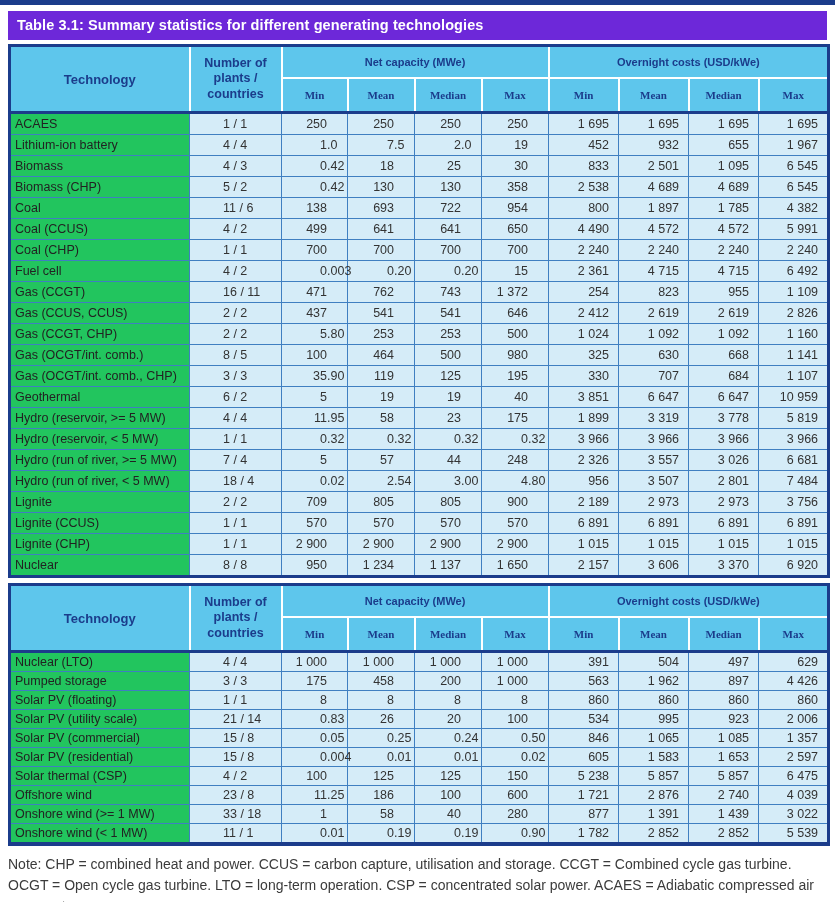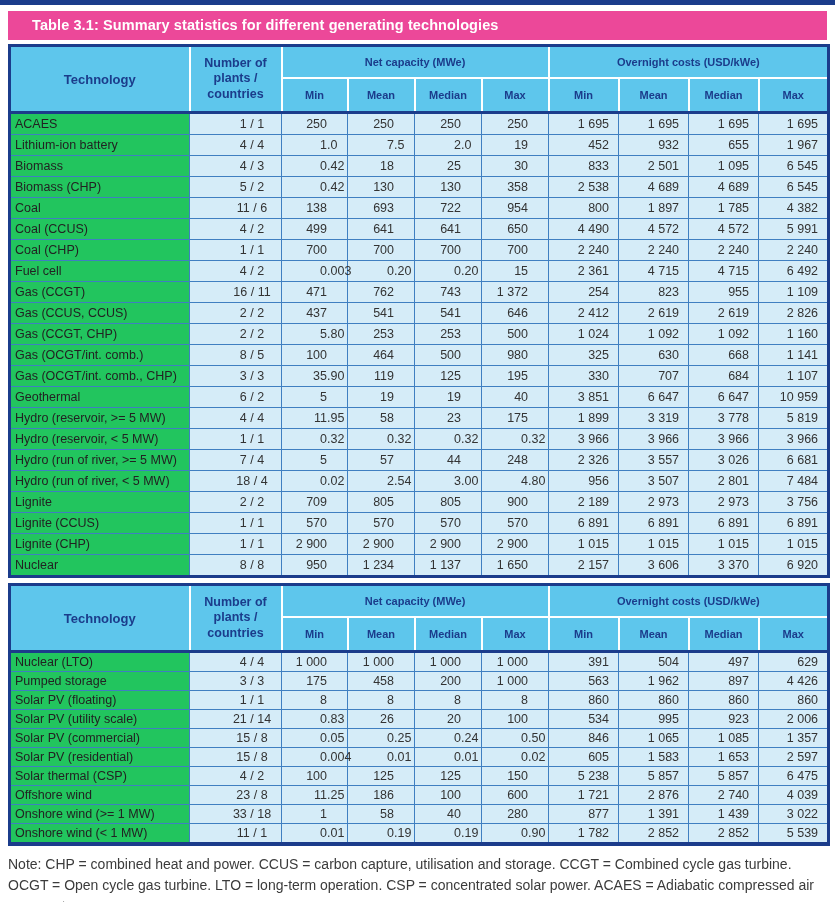--- a/index.html
+++ b/index.html
@@ -4,48 +4,48 @@
 <style>
   html,body{margin:0;padding:0;}
   body{
     width:835px;height:902px;background:#ffffff;
     font-family:"Liberation Sans",sans-serif;
     -webkit-font-smoothing:antialiased;
   }
   .top-strip{height:5px;background:#1b3c8b;}
   .wrap{margin:6px 0 0 8px;width:819px;}
   .title-bar{
-    background:#ec4899;color:#ffffff;font-weight:bold;font-size:14.5px;
-    height:29px;line-height:29px;padding-left:24px;box-sizing:border-box;
+    background:#6d28d9;color:#ffffff;font-weight:bold;font-size:14.5px;
+    height:29px;line-height:29px;padding-left:9px;box-sizing:border-box;
     margin-bottom:4px;letter-spacing:.1px;
   }
   table{
     border-collapse:collapse;table-layout:fixed;width:819px;
     border:3px solid #1b3c8b;
   }
   table.t1{border-bottom-width:3px;}
   table.t2{margin-top:5px;border-bottom-width:4px;}
   thead th{
     background:#5ec6ec;color:#1b3c8b;font-weight:bold;
     border:2px solid #ffffff;padding:0;vertical-align:middle;
     font-size:11px;
   }
   tr.group-row th{height:30px;}
-  tr.stat-row th{height:32px;}
+  tr.stat-row th{height:32px;font-family:Liberation Serif, serif;}
   th.h-plants{font-size:12.5px;line-height:1.25;padding:0 12px;margin-left:44px;}
   th.h-tech{font-size:13px;}
   tbody td{
     border:1px solid #3f7fc1;height:20px;font-size:12.5px;color:#333333;
     background:#d5ecf8;padding:0;vertical-align:middle;overflow:visible;
     white-space:nowrap;
   }
   table.t2 tbody td{height:18px;}
   tbody tr:first-child td{border-top:3px solid #1b3c8b;}
   td.tech{background:#22c55e;text-align:left;padding-left:4px;color:#222222;}
-  td.plants{text-align:center;padding-left:33px;}
+  td.plants{padding-left:33px;}
   td.cap{text-align:right;padding-right:20px;}
   td.cap .fp{display:inline-block;width:0;white-space:pre;text-align:left;}
   td.cost{text-align:right;padding-right:9px;}
   .note{
     margin:8px 0 0 8px;width:815px;font-size:14px;color:#3b3b3b;
     line-height:1.5;
   }
 </style>
 </head>
 <body>

